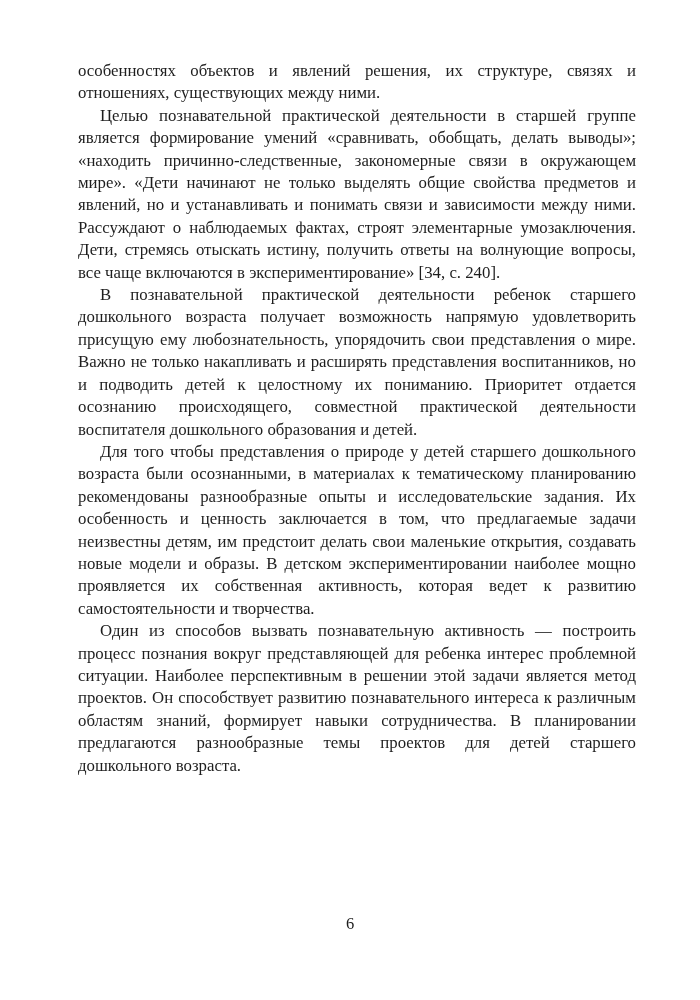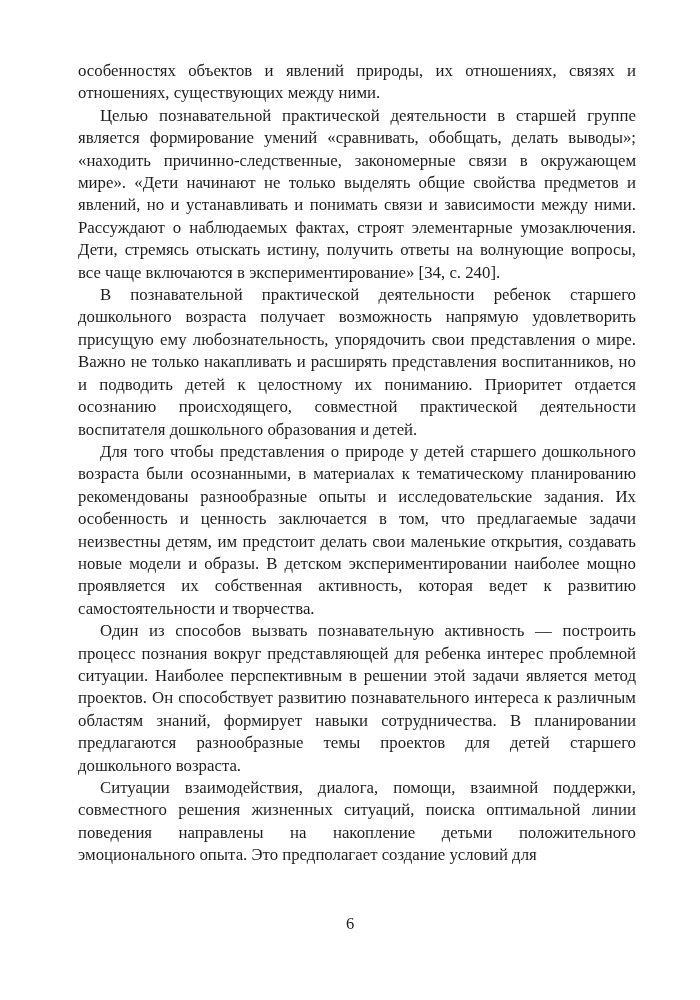--- a/index.html
+++ b/index.html
@@ -46,21 +46,20 @@
     text-align: center;
     font-size: 16.5px;
     color: #1e1e1e;
   }
 </style>
 </head>
 <body>
 
 <div class="page">
   <div class="text-block" lang="ru">
-    <p class="para">особенностях объектов и явлений природы, их отношениях, связях и отношениях, существующих между ними.</p>
+    <p class="para">особенностях объектов и явлений решения, их структуре, связях и отношениях, существующих между ними.</p>
     <p class="para indent">Целью познавательной практической деятельности в старшей группе является формирование умений «сравнивать, обобщать, делать выводы»; «находить причинно-следственные, закономерные связи в окружающем мире». «Дети начинают не только выделять общие свойства предметов и явлений, но и устанавливать и понимать связи и зависимости между ними. Рассуждают о наблюдаемых фактах, строят элементарные умозаключения. Дети, стремясь отыскать истину, получить ответы на волнующие вопросы, все чаще включаются в экспериментирование» [34, с. 240].</p>
     <p class="para indent">В познавательной практической деятельности ребенок старшего дошкольного возраста получает возможность напрямую удовлетворить присущую ему любознательность, упорядочить свои представления о мире. Важно не только накапливать и расширять представления воспитанников, но и подводить детей к целостному их пониманию. Приоритет отдается осознанию происходящего, совместной практической деятельности воспитателя дошкольного образования и детей.</p>
     <p class="para indent">Для того чтобы представления о природе у детей старшего дошкольного возраста были осознанными, в материалах к тематическому планированию рекомендованы разнообразные опыты и исследовательские задания. Их особенность и ценность заключается в том, что предлагаемые задачи неизвестны детям, им предстоит делать свои маленькие открытия, создавать новые модели и образы. В детском экспериментировании наиболее мощно проявляется их собственная активность, которая ведет к развитию самостоятельности и творчества.</p>
     <p class="para indent">Один из способов вызвать познавательную активность — построить процесс познания вокруг представляющей для ребенка интерес проблемной ситуации. Наиболее перспективным в решении этой задачи является метод проектов. Он способствует развитию познавательного интереса к различным областям знаний, формирует навыки сотрудничества. В планировании предлагаются разнообразные темы проектов для детей старшего дошкольного возраста.</p>
-    <p class="para indent">Ситуации взаимодействия, диалога, помощи, взаимной поддержки, совместного решения жизненных ситуаций, поиска оптимальной линии поведения направлены на накопление детьми положительного эмоционального опыта. Это предполагает создание условий для</p>
   </div>
   <div class="page-number">6</div>
 </div>
 
 </body></html>

